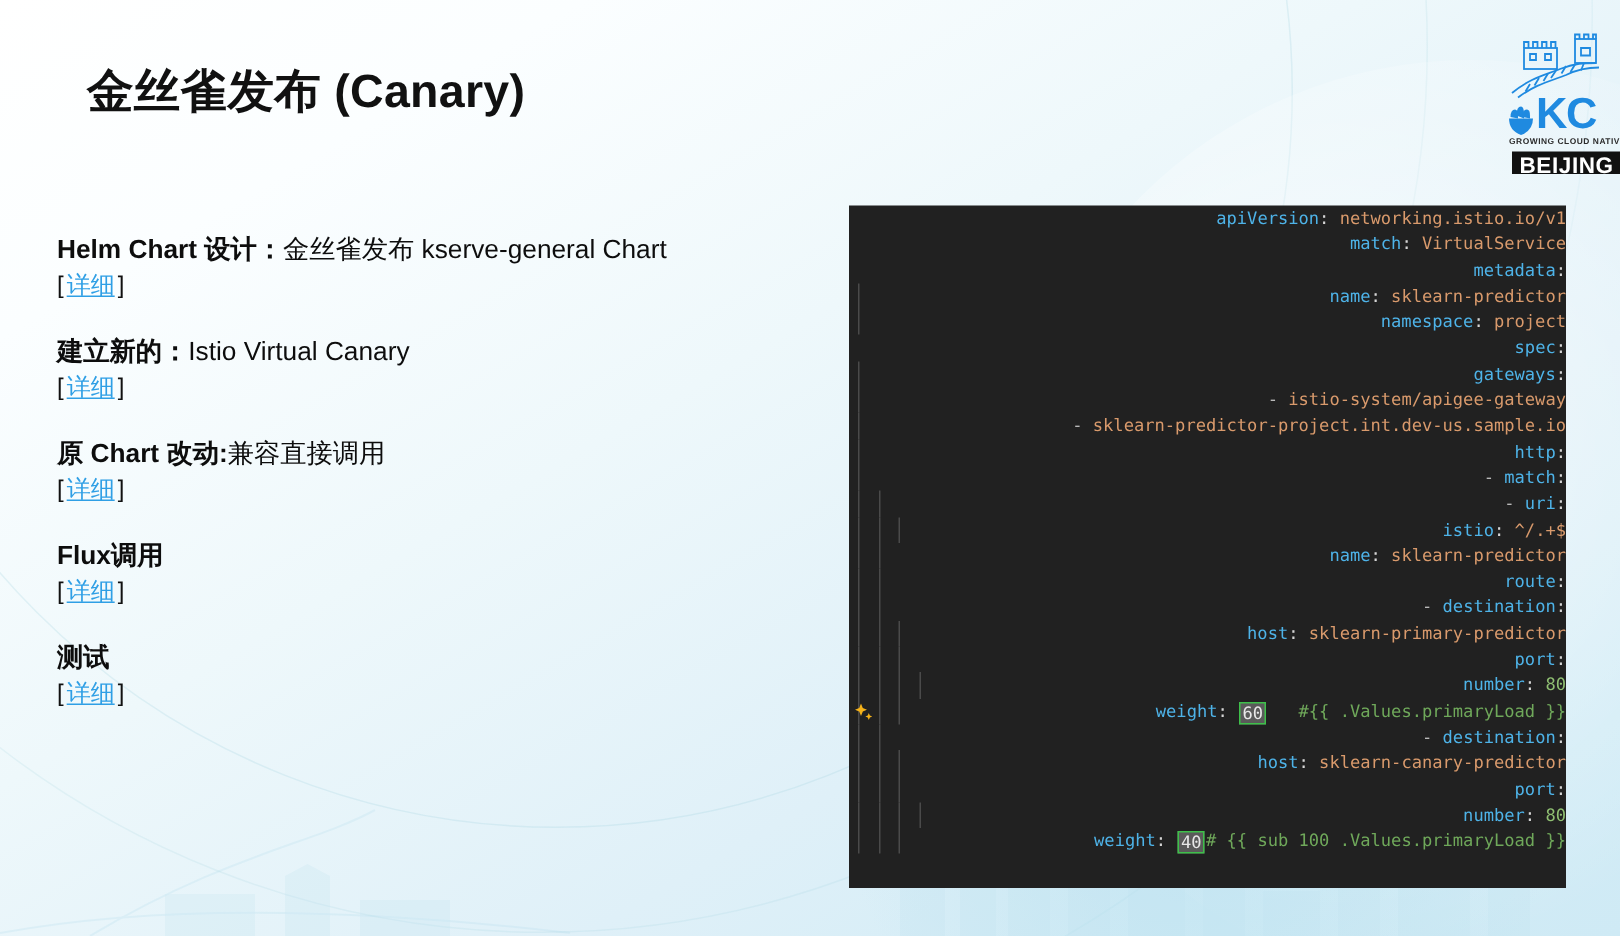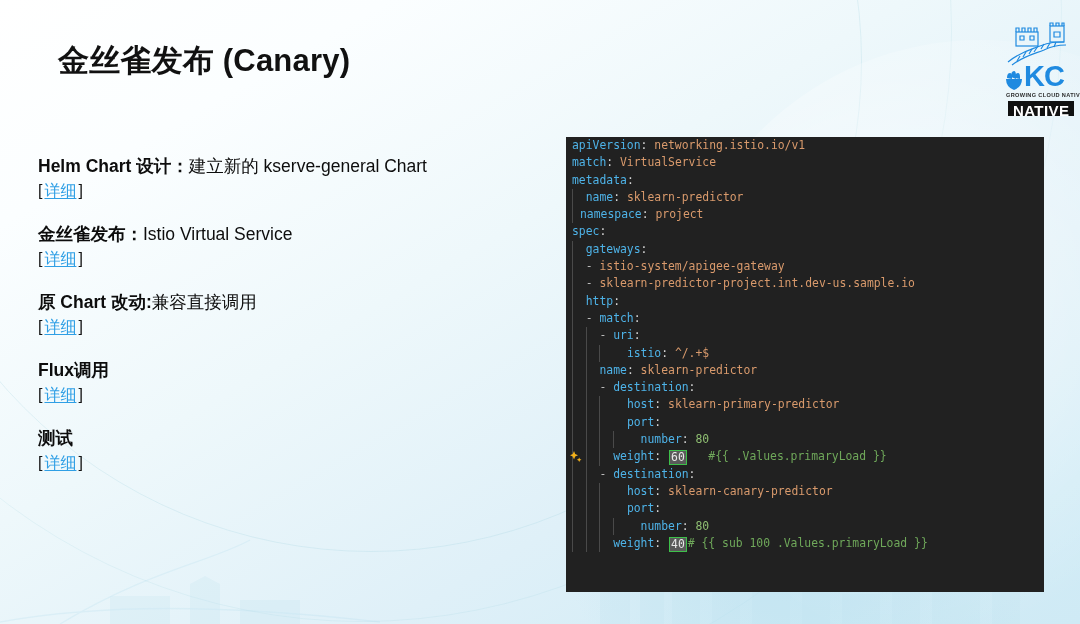--- a/index.html
+++ b/index.html
@@ -116,20 +116,21 @@
     position: absolute;
     left: 566px;
     top: 137px;
     width: 478px;
     height: 455px;
     background: #212121;
     overflow: hidden;
     font-family: "DejaVu Sans Mono", "Liberation Mono", monospace;
     font-size: 11.4px;
     line-height: 17.3px;
+    text-align: right;
   }
   .code-line {
     position: relative;
     height: 17.3px;
     white-space: pre;
     padding-left: 6px;
     color: #d6d6d6;
   }
 
   
@@ -253,30 +254,30 @@
       <path d="M60 120 C 150 66, 210 58, 250 36"></path>
     </g>
   </svg>
 
   <div id="title">金丝雀发布 (Canary)</div>
 
   <div id="bullets">
 
     <div class="bullet-block">
       <div class="bullet-head">
-        <span class="b">Helm Chart 设计：</span><span class="n">建立新的 kserve-general Chart</span>
-      </div>
-      <div class="bullet-link-row">
-        <span class="brk">[</span><span class="detail-link">详细</span><span class="brk">]</span>
-      </div>
-    </div>
-
-    <div class="bullet-block">
-      <div class="bullet-head">
-        <span class="b">金丝雀发布：</span><span class="n">Istio Virtual Service</span>
+        <span class="b">Helm Chart 设计：</span><span class="n">金丝雀发布 kserve-general Chart</span>
+      </div>
+      <div class="bullet-link-row">
+        <span class="brk">[</span><span class="detail-link">详细</span><span class="brk">]</span>
+      </div>
+    </div>
+
+    <div class="bullet-block">
+      <div class="bullet-head">
+        <span class="b">建立新的：</span><span class="n">Istio Virtual Canary</span>
       </div>
       <div class="bullet-link-row">
         <span class="brk">[</span><span class="detail-link">详细</span><span class="brk">]</span>
       </div>
     </div>
 
     <div class="bullet-block">
       <div class="bullet-head">
         <span class="b">原 Chart 改动:</span><span class="n">兼容直接调用</span>
       </div>
@@ -314,20 +315,21 @@
         <div class="code-line"><span class="guide" style="left: 6px;"></span><span style="margin-left: 8px;"><span class="k">namespace</span><span class="d">: </span><span class="v">project</span></span></div>
         <div class="code-line"><span style="margin-left: 0px;"><span class="k">spec</span><span class="d">:</span></span></div>
         <div class="code-line"><span class="guide" style="left: 6px;"></span><span style="margin-left: 13.72px;"><span class="k">gateways</span><span class="d">:</span></span></div>
         <div class="code-line"><span class="guide" style="left: 6px;"></span><span style="margin-left: 13.72px;"><span class="p">- </span><span class="v">istio-system/apigee-gateway</span></span></div>
         <div class="code-line"><span class="guide" style="left: 6px;"></span><span style="margin-left: 13.72px;"><span class="p">- </span><span class="v">sklearn-predictor-project.int.dev-us.sample.io</span></span></div>
         <div class="code-line"><span class="guide" style="left: 6px;"></span><span style="margin-left: 13.72px;"><span class="k">http</span><span class="d">:</span></span></div>
         <div class="code-line"><span class="guide" style="left: 6px;"></span><span style="margin-left: 13.72px;"><span class="p">- </span><span class="k">match</span><span class="d">:</span></span></div>
         <div class="code-line"><span class="guide" style="left: 6px;"></span><span class="guide" style="left: 19.72px;"></span><span style="margin-left: 27.44px;"><span class="p">- </span><span class="k">uri</span><span class="d">:</span></span></div>
         <div class="code-line"><span class="guide" style="left: 6px;"></span><span class="guide" style="left: 19.72px;"></span><span class="guide" style="left: 33.44px;"></span><span style="margin-left: 54.88px;"><span class="k">istio</span><span class="d">: </span><span class="v">^/.+$</span></span></div>
         <div class="code-line"><span class="guide" style="left: 6px;"></span><span class="guide" style="left: 19.72px;"></span><span style="margin-left: 27.44px;"><span class="k">name</span><span class="d">: </span><span class="v">sklearn-predictor</span></span></div>
+        <div class="code-line"><span class="guide" style="left: 6px;"></span><span class="guide" style="left: 19.72px;"></span><span style="margin-left: 27.44px;"><span class="k">route</span><span class="d">:</span></span></div>
         <div class="code-line"><span class="guide" style="left: 6px;"></span><span class="guide" style="left: 19.72px;"></span><span style="margin-left: 27.44px;"><span class="p">- </span><span class="k">destination</span><span class="d">:</span></span></div>
         <div class="code-line"><span class="guide" style="left: 6px;"></span><span class="guide" style="left: 19.72px;"></span><span class="guide" style="left: 33.44px;"></span><span style="margin-left: 54.88px;"><span class="k">host</span><span class="d">: </span><span class="v">sklearn-primary-predictor</span></span></div>
         <div class="code-line"><span class="guide" style="left: 6px;"></span><span class="guide" style="left: 19.72px;"></span><span class="guide" style="left: 33.44px;"></span><span style="margin-left: 54.88px;"><span class="k">port</span><span class="d">:</span></span></div>
         <div class="code-line"><span class="guide" style="left: 6px;"></span><span class="guide" style="left: 19.72px;"></span><span class="guide" style="left: 33.44px;"></span><span class="guide" style="left: 47.16px;"></span><span style="margin-left: 68.6px;"><span class="k">number</span><span class="d">: </span><span class="num">80</span></span></div>
         <div class="code-line"><span class="guide" style="left: 6px;"></span><span class="guide" style="left: 19.72px;"></span><span class="guide" style="left: 33.44px;"></span><svg class="sparkle" viewBox="0 0 14 14">
             <path d="M5 1 L6.2 4 L9 5.2 L6.2 6.4 L5 9.4 L3.8 6.4 L1 5.2 L3.8 4 Z" fill="#f5b21a"></path>
             <path d="M10.2 7.4 L10.9 9 L12.5 9.7 L10.9 10.4 L10.2 12 L9.5 10.4 L7.9 9.7 L9.5 9 Z" fill="#f5b21a"></path>
           </svg><span style="margin-left: 41.16px;"><span class="k">weight</span><span class="d">: </span><span class="weight-box">60</span><span class="d">   </span><span class="cm">#{{ .Values.primaryLoad }}</span></span></div>
         <div class="code-line"><span class="guide" style="left: 6px;"></span><span class="guide" style="left: 19.72px;"></span><span style="margin-left: 27.44px;"><span class="p">- </span><span class="k">destination</span><span class="d">:</span></span></div>
         <div class="code-line"><span class="guide" style="left: 6px;"></span><span class="guide" style="left: 19.72px;"></span><span class="guide" style="left: 33.44px;"></span><span style="margin-left: 54.88px;"><span class="k">host</span><span class="d">: </span><span class="v">sklearn-canary-predictor</span></span></div>
@@ -358,16 +360,16 @@
           <path d="M3 9 q0 -5 3 -5 q2 0 2 4 l0 2 z"></path>
           <path d="M7 8 q0 -6 3 -6 q2 0 2 5 l0 3 z"></path>
           <path d="M11 9 q0 -5 3 -5 q2 0 2 4 l0 2 z"></path>
           <path d="M2 10 h16 q0 8 -8 11 q-8 -3 -8 -11 z"></path>
         </g>
       </svg>
       <span class="logo-kc-text">KC</span>
     </div>
 
     <div class="logo-tag">GROWING CLOUD NATIVE</div>
-    <div class="logo-city">NATIVE</div>
+    <div class="logo-city">BEIJING</div>
   </div>
 
 </div>
 
 </body></html>

